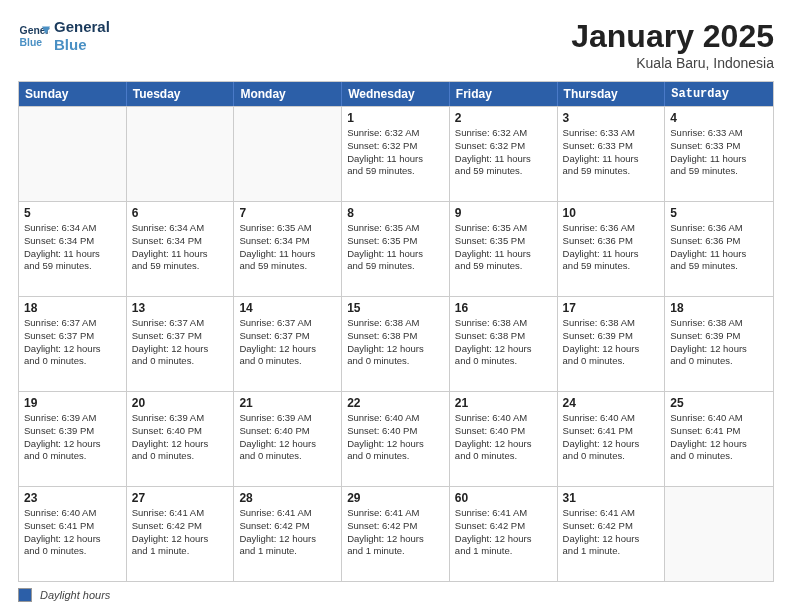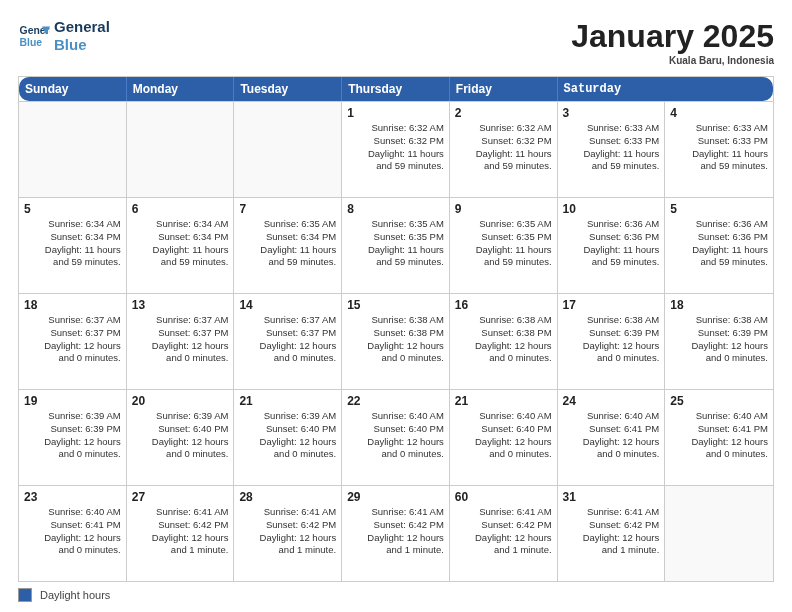--- a/index.html
+++ b/index.html
@@ -34,35 +34,34 @@
     }
     .title-block {
       text-align: right;
     }
     .title-block h1 {
       font-size: 32px;
       font-weight: bold;
       color: #222;
     }
     .title-block h2 {
-      font-size: 10px;
+      font-size: 14px;
       color: #444;
-      font-weight: bold;
+      font-weight: normal;
     }
     .calendar {
       flex: 1;
       display: flex;
       flex-direction: column;
       border: 1px solid #ccc;
     }
     .cal-header {
       display: grid;
       grid-template-columns: repeat(7, 1fr);
       background: #2c5fa8;
-      border-radius: 10px;
     }
     .cal-header-cell {
       color: #fff;
       font-size: 12px;
       font-weight: bold;
       padding: 5px 6px;
       border-right: 1px solid #4a7ac8;
     }
     .cal-header-cell:last-child { border-right: none; font-family: Liberation Mono, monospace; }
     .cal-body {
@@ -88,29 +87,29 @@
     .day-num {
       font-size: 12px;
       font-weight: bold;
       color: #222;
       margin-bottom: 2px;
     }
     .day-info {
       font-size: 9.5px;
       color: #333;
       line-height: 1.35;
-      text-align: right;
     }
     .footer {
       display: flex;
       align-items: center;
       gap: 8px;
       margin-top: 6px;
       font-size: 11px;
       color: #444;
+      font-style: italic;
     }
     .legend-box {
       width: 14px;
       height: 14px;
       background: #2c5fa8;
       border: 1px solid #999;
     }
   </style>
 </head>
 <body>
@@ -130,24 +129,25 @@
     </div>
     <div class="title-block">
       <h1>January 2025</h1>
       <h2>Kuala Baru, Indonesia</h2>
     </div>
   </div>
 
   <div class="calendar">
     <div class="cal-header" id="cal-header">
         <div class="cal-header-cell">Sunday</div>
+        <div class="cal-header-cell">Tuesday</div>
         <div class="cal-header-cell">Monday</div>
-        <div class="cal-header-cell">Tuesday</div>
+        <div class="cal-header-cell">Wednesday</div>
+        <div class="cal-header-cell">Friday</div>
         <div class="cal-header-cell">Thursday</div>
-        <div class="cal-header-cell">Friday</div>
         <div class="cal-header-cell">Saturday</div>
       </div>
     <div class="cal-body" id="cal-body">
         <div class="cal-row">
           <div class="cal-cell empty"></div>
           <div class="cal-cell empty"></div>
           <div class="cal-cell empty"></div>
           <div class="cal-cell">
             <div class="day-num">1</div>
             <div class="day-info" style="white-space: pre-line;">Sunrise: 6:32 AM

